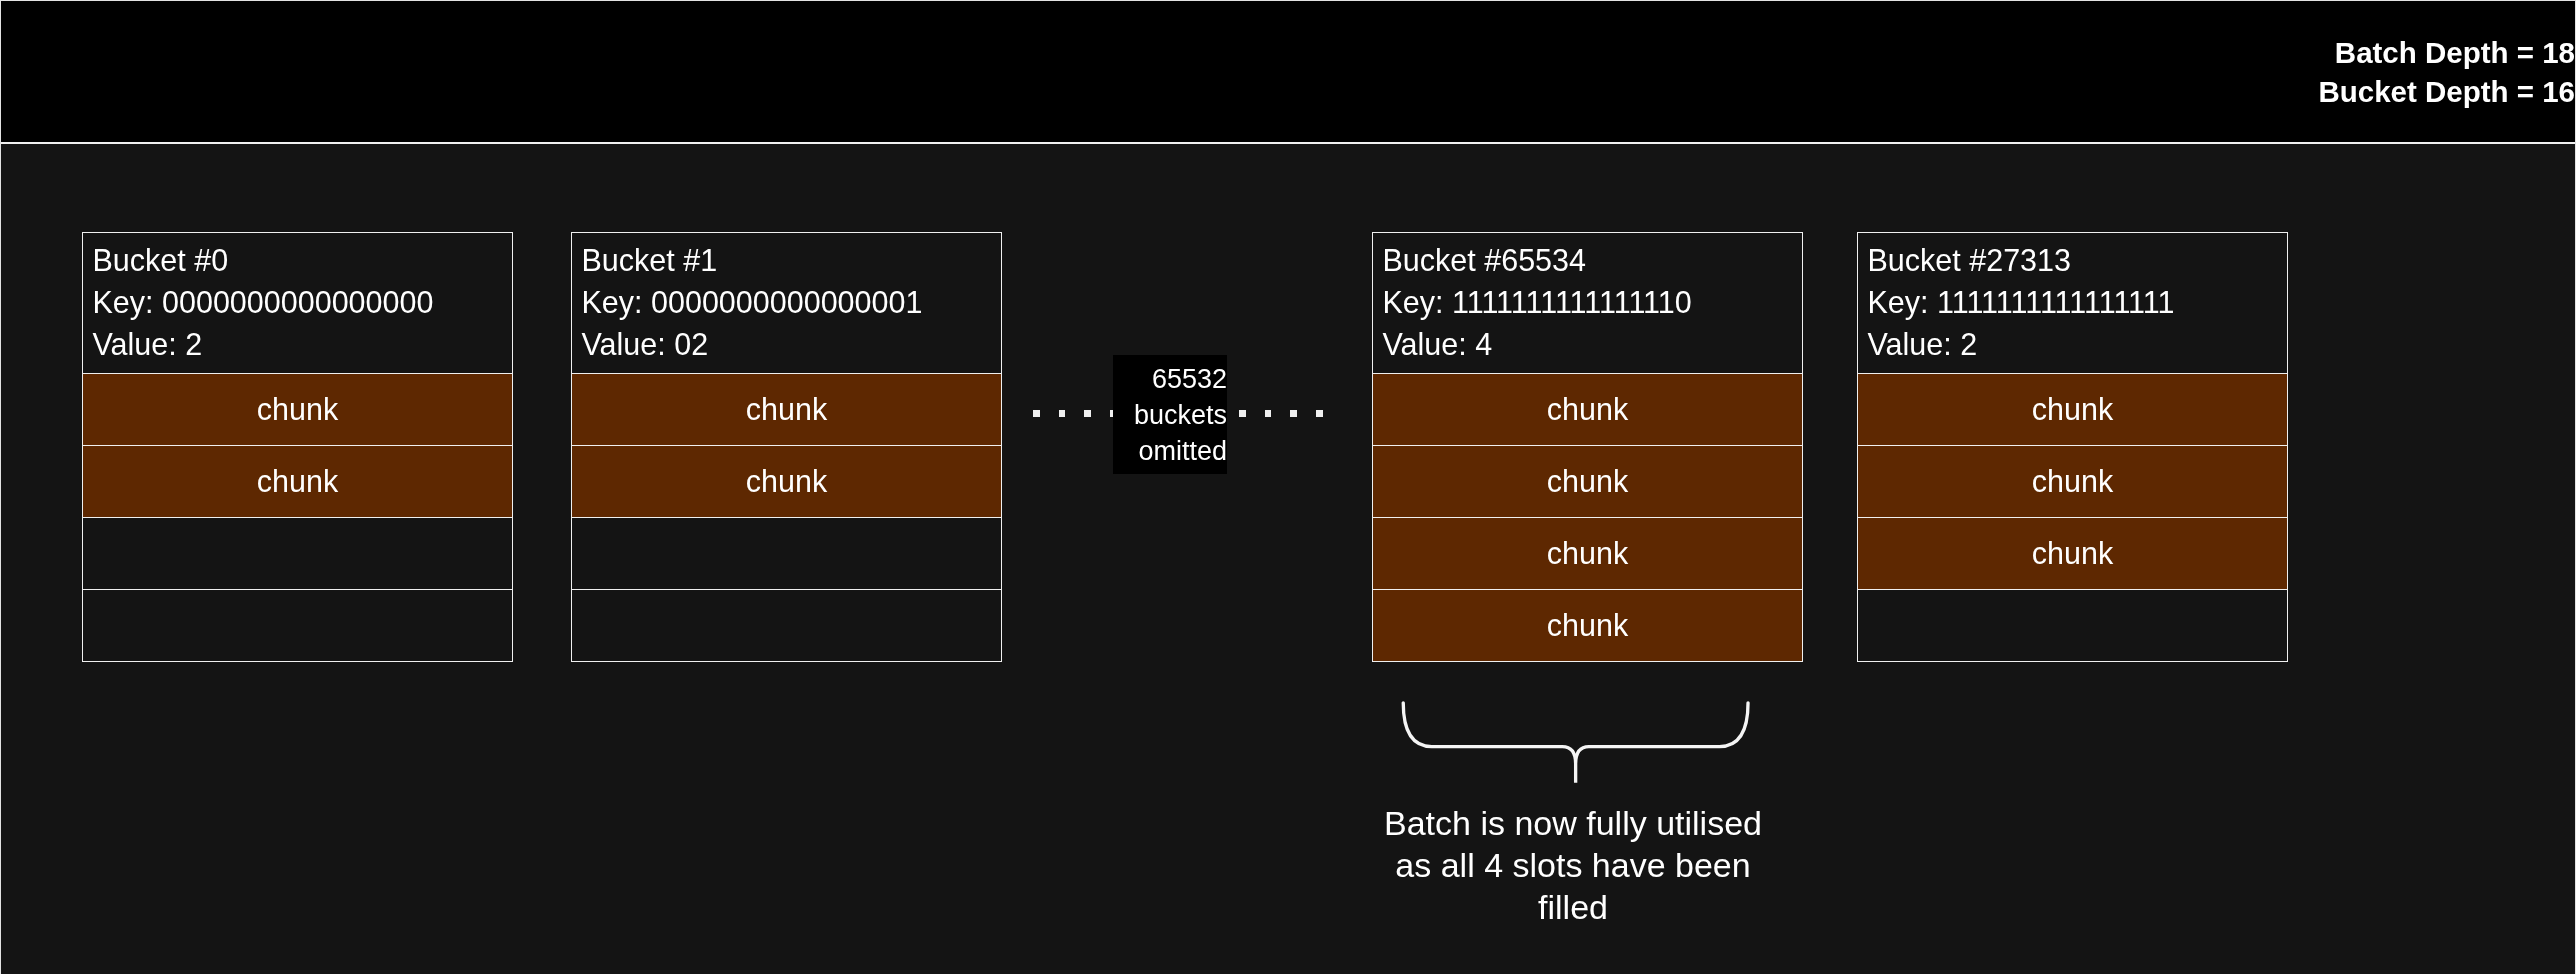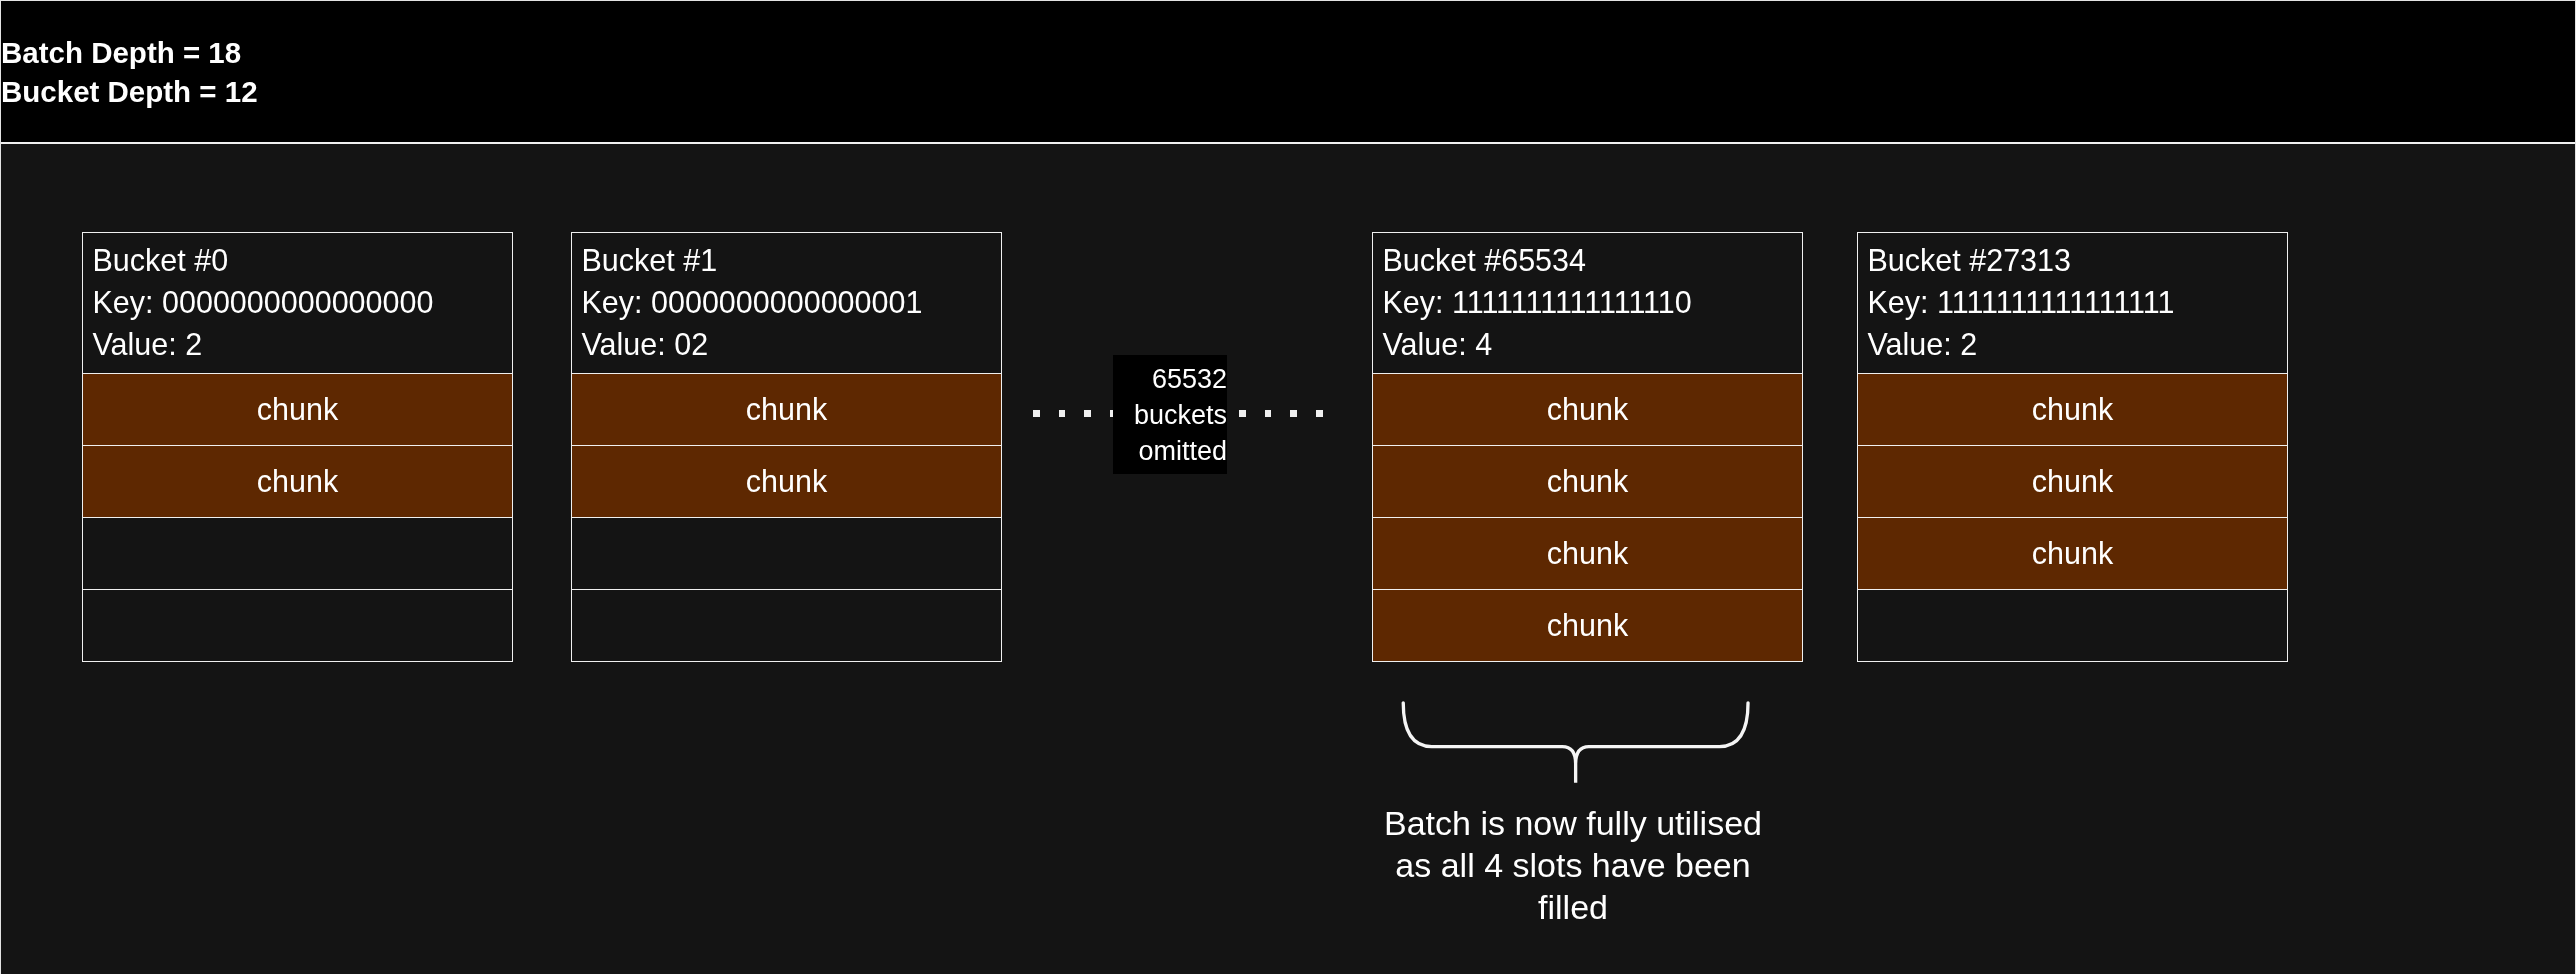--- a/index.html
+++ b/index.html
@@ -10,21 +10,21 @@
     background:#141414;
     border:1.9px solid #e3e3e3;
     font-family:"Liberation Sans",sans-serif;
     color:#ffffff;
     overflow:hidden;
   }
   .titlebar{
     height:141px;
     background:#000000;
     border-bottom:2.9px solid #f0f0f0;
-    display:flex;flex-direction:column;justify-content:center;align-items:flex-start;
+    display:flex;flex-direction:column;justify-content:center;align-items:flex-end;
     font-weight:bold;font-size:29.5px;line-height:39px;
   }
   .board{position:absolute;top:144px;left:0;right:0;bottom:0;border-radius:27px;}
   .bucket{
     position:absolute;top:87px;width:429px;
     border:1.9px solid #f0f0f0;
     background:#141414;
   }
   .b0{left:81px}.b1{left:570px}.b2{left:1371px}.b3{left:1856px}
   .bhead{
@@ -58,21 +58,21 @@
     white-space:pre-line;
   }
 </style>
 </head>
 <body>
 
 <div class="canvas">
 
   <div class="titlebar">
     <div>Batch Depth = 18</div>
-    <div>Bucket Depth = 12</div>
+    <div>Bucket Depth = 16</div>
   </div>
 
   <div class="board">
 
     <div class="bucket b0">
       <div class="bhead">
         <div>Bucket #0</div>
         <div>Key: 0000000000000000</div>
         <div>Value: 2</div>
       </div>

